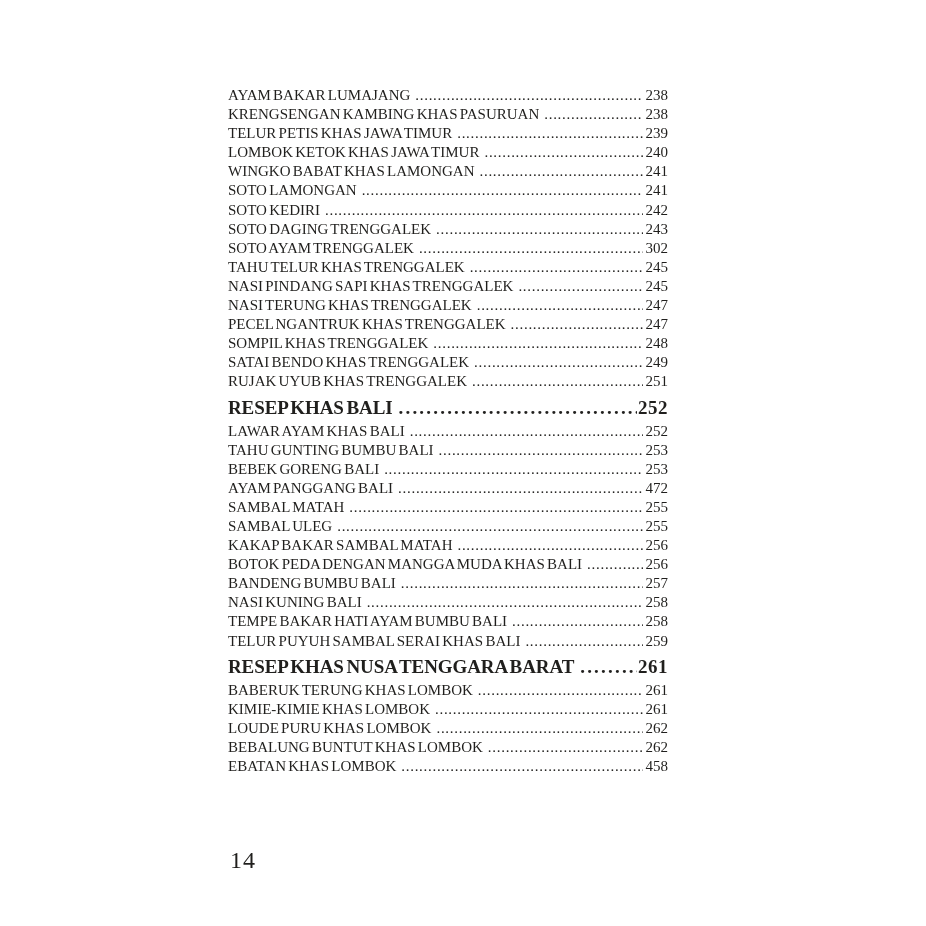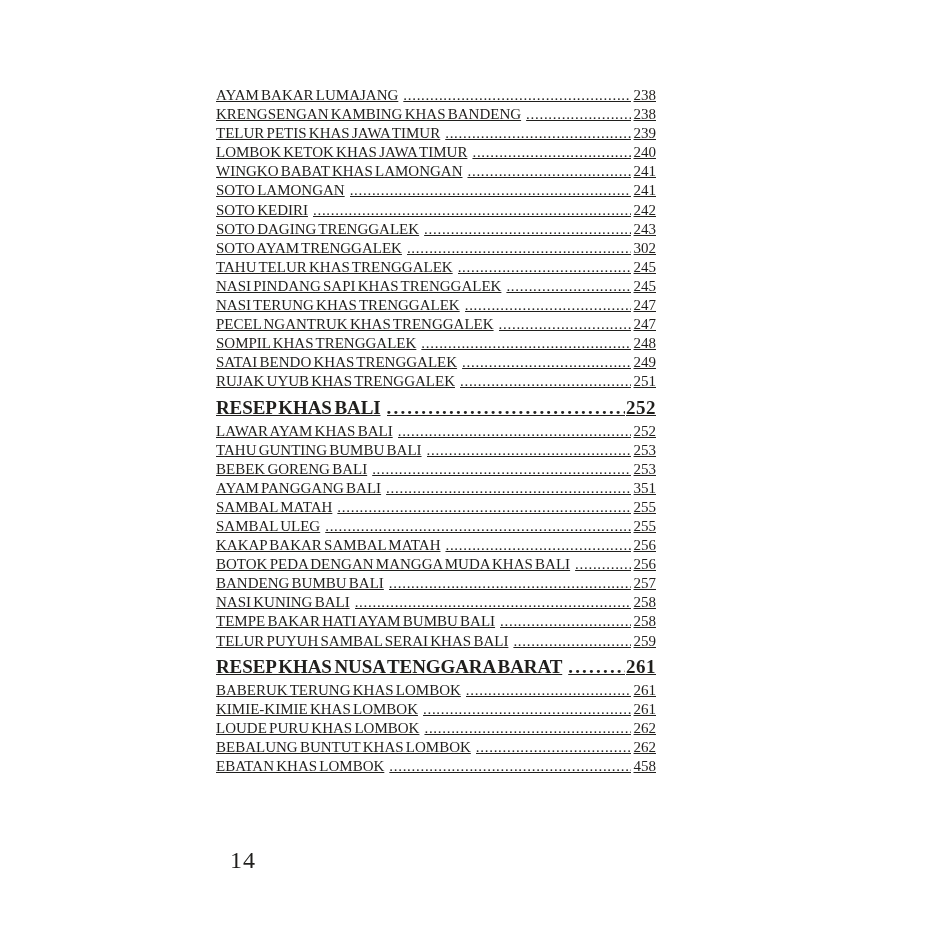--- a/index.html
+++ b/index.html
@@ -10,24 +10,23 @@
     width: 926px;
     height: 926px;
     background: #ffffff;
     position: relative;
     overflow: hidden;
     font-family: "Liberation Serif", "DejaVu Serif", serif;
     color: #201f1d;
   }
   .toc {
     position: absolute;
-    left: 216px;
+    left: 228px;
     top: 86px;
     width: 440px;
-    text-decoration: underline;
   }
   .row {
     display: flex;
     align-items: baseline;
   }
   .entry-row {
     font-size: 15px;
     line-height: 19.1px;
     word-spacing: -1.5px;
   }
@@ -92,21 +91,21 @@
 
 <div class="sheet">
   <main class="toc" id="toc">
       <section class="toc-section">
         <div class="row entry-row">
     <span class="entry-title">AYAM BAKAR LUMAJANG</span>
     <span class="dots entry-dots"></span>
     <span class="entry-page">238</span>
   </div>
         <div class="row entry-row">
-    <span class="entry-title">KRENGSENGAN KAMBING KHAS BANDENG</span>
+    <span class="entry-title">KRENGSENGAN KAMBING KHAS PASURUAN</span>
     <span class="dots entry-dots"></span>
     <span class="entry-page">238</span>
   </div>
         <div class="row entry-row">
     <span class="entry-title">TELUR PETIS KHAS JAWA TIMUR</span>
     <span class="dots entry-dots"></span>
     <span class="entry-page">239</span>
   </div>
         <div class="row entry-row">
     <span class="entry-title">LOMBOK KETOK KHAS JAWA TIMUR</span>
@@ -191,21 +190,21 @@
     <span class="entry-page">253</span>
   </div>
         <div class="row entry-row">
     <span class="entry-title">BEBEK GORENG BALI</span>
     <span class="dots entry-dots"></span>
     <span class="entry-page">253</span>
   </div>
         <div class="row entry-row">
     <span class="entry-title">AYAM PANGGANG BALI</span>
     <span class="dots entry-dots"></span>
-    <span class="entry-page">351</span>
+    <span class="entry-page">472</span>
   </div>
         <div class="row entry-row">
     <span class="entry-title">SAMBAL MATAH</span>
     <span class="dots entry-dots"></span>
     <span class="entry-page">255</span>
   </div>
         <div class="row entry-row">
     <span class="entry-title">SAMBAL ULEG</span>
     <span class="dots entry-dots"></span>
     <span class="entry-page">255</span>

